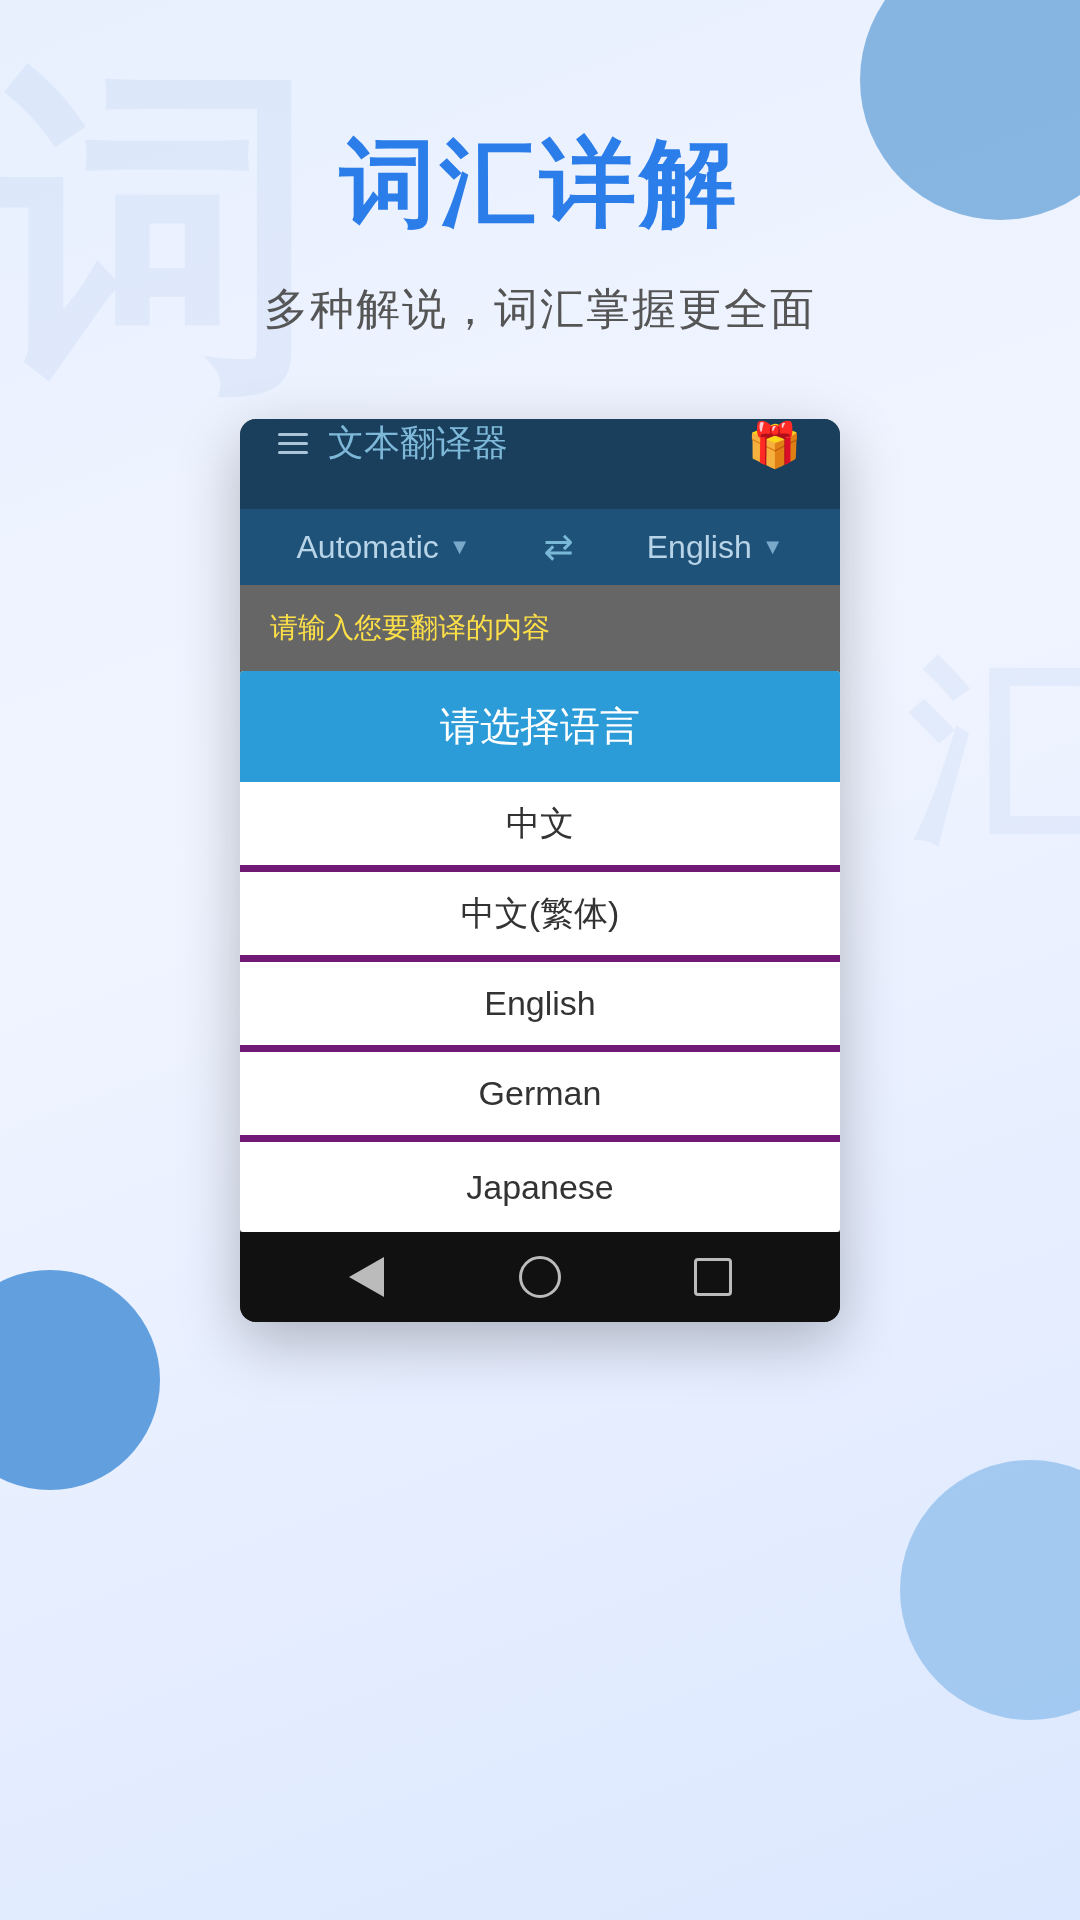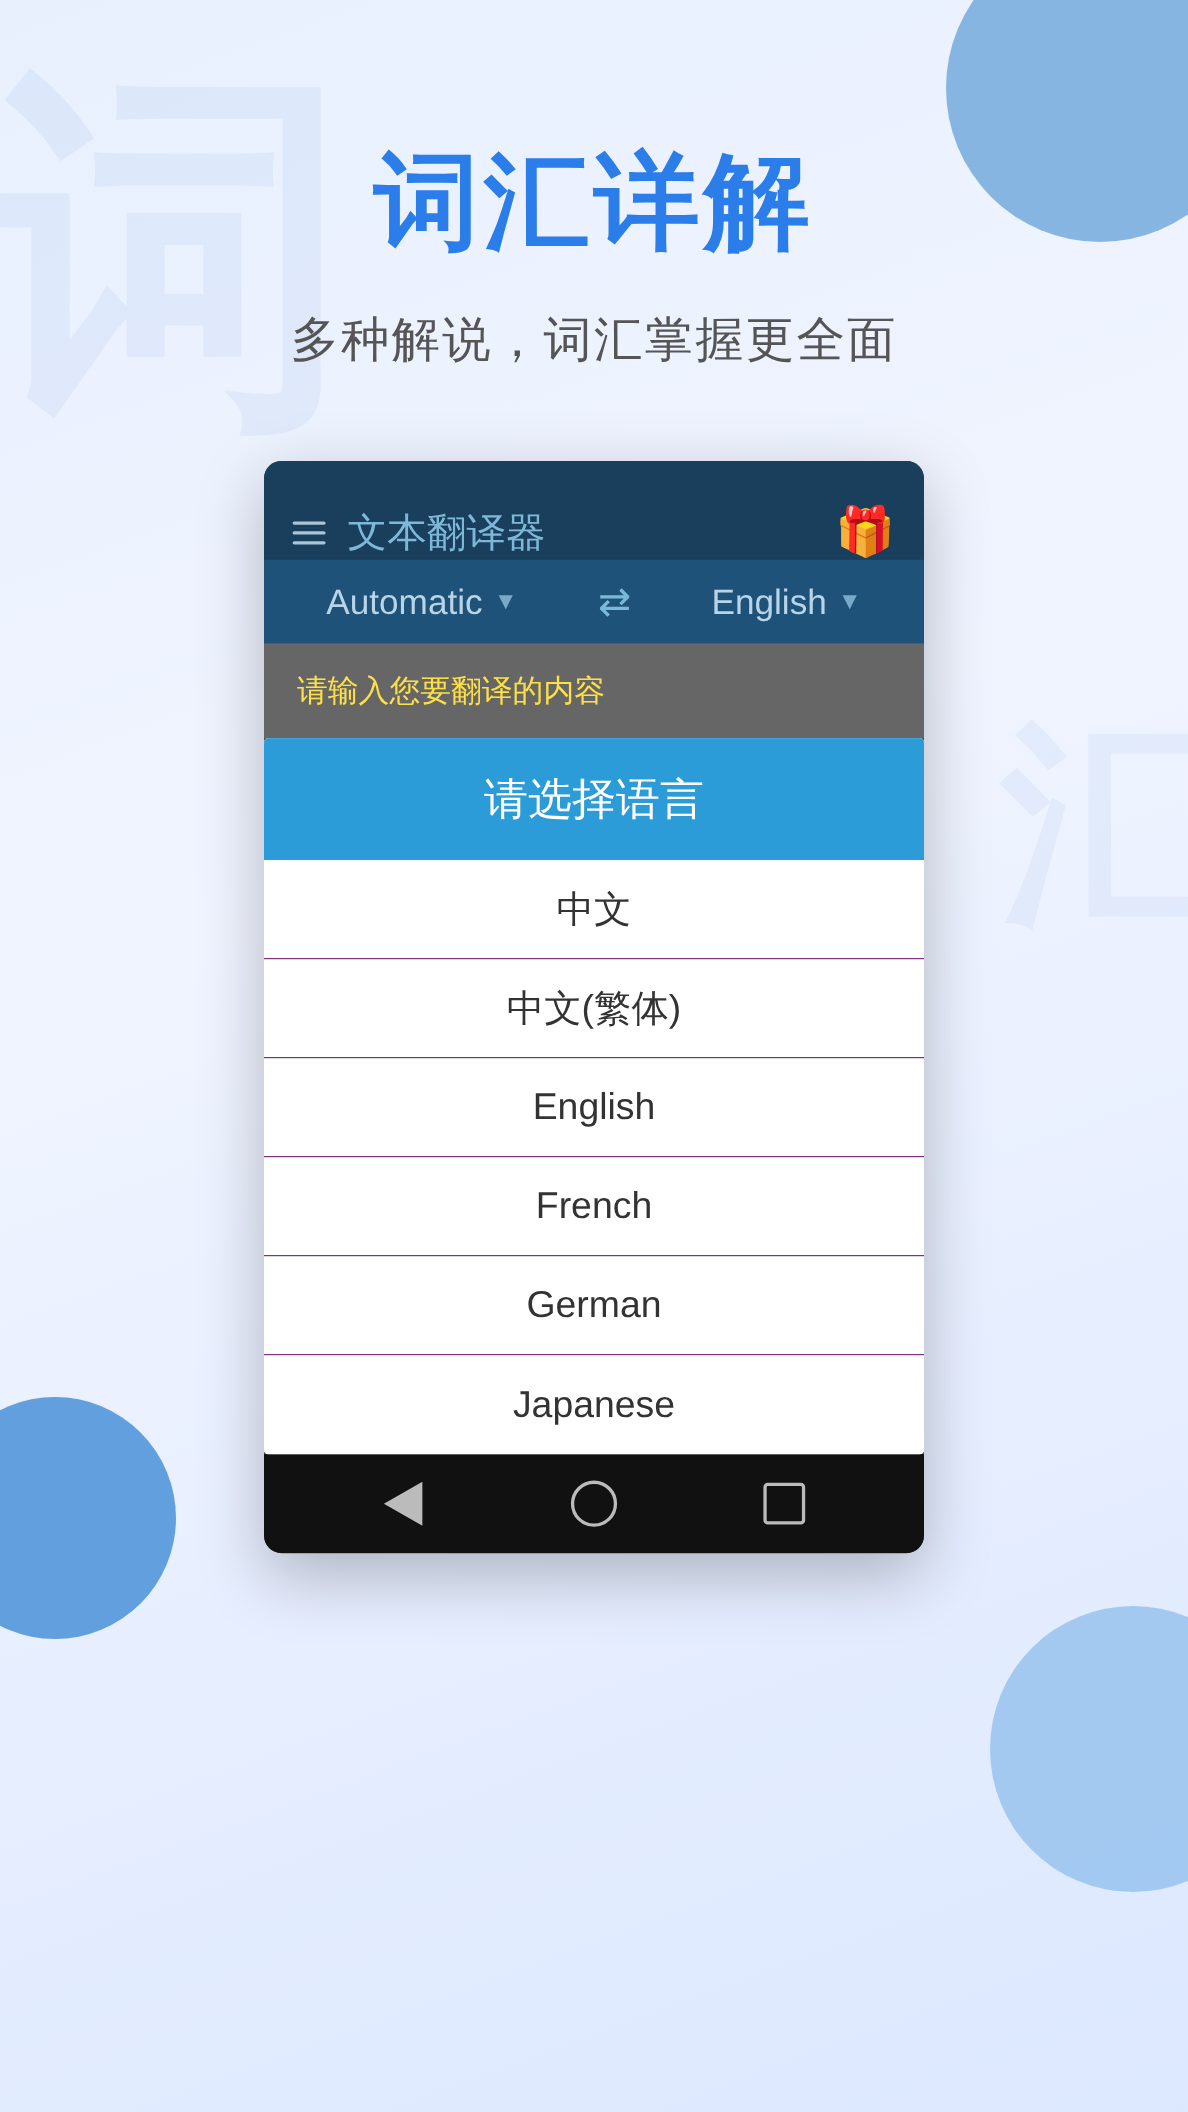--- a/index.html
+++ b/index.html
@@ -106,22 +106,22 @@
       border-radius: 16px;
       overflow: hidden;
       box-shadow: 0 20px 60px rgba(0,0,0,0.25);
     }
 
     
     .app-topbar {
       background: #1a3f5c;
       height: 90px;
       display: flex;
-      align-items: flex-end;
-      padding: 0 26px;
+      align-items: flex-start;
+      padding: 0 38px;
       justify-content: space-between;
     }
 
     .app-topbar-left {
       display: flex;
       align-items: center;
       gap: 20px;
     }
 
     .hamburger-icon {
@@ -220,21 +220,21 @@
 
     .dialog-list {
       background: white;
     }
 
     .dialog-item {
       display: flex;
       align-items: center;
       justify-content: center;
       height: 90px;
-      border-bottom: 1px solid #701a75;
+      border-bottom: 7px solid #701a75;
       cursor: pointer;
     }
 
     .dialog-item:last-child {
       border-bottom: none;
     }
 
     .dialog-item-text {
       font-size: 34px;
       color: #333;
@@ -336,23 +336,20 @@
         <div class="dialog-item">
               <span class="dialog-item-text">中文</span>
             </div>
             <div class="dialog-item">
               <span class="dialog-item-text">中文(繁体)</span>
             </div>
             <div class="dialog-item">
               <span class="dialog-item-text">English</span>
             </div>
             <div class="dialog-item">
-              <span class="dialog-item-text">French</span>
-            </div>
-            <div class="dialog-item">
               <span class="dialog-item-text">German</span>
             </div>
             <div class="dialog-item">
               <span class="dialog-item-text">Japanese</span>
             </div>
           </div>
       </div>
     </div>
 
     <div class="app-bottom-bar">

